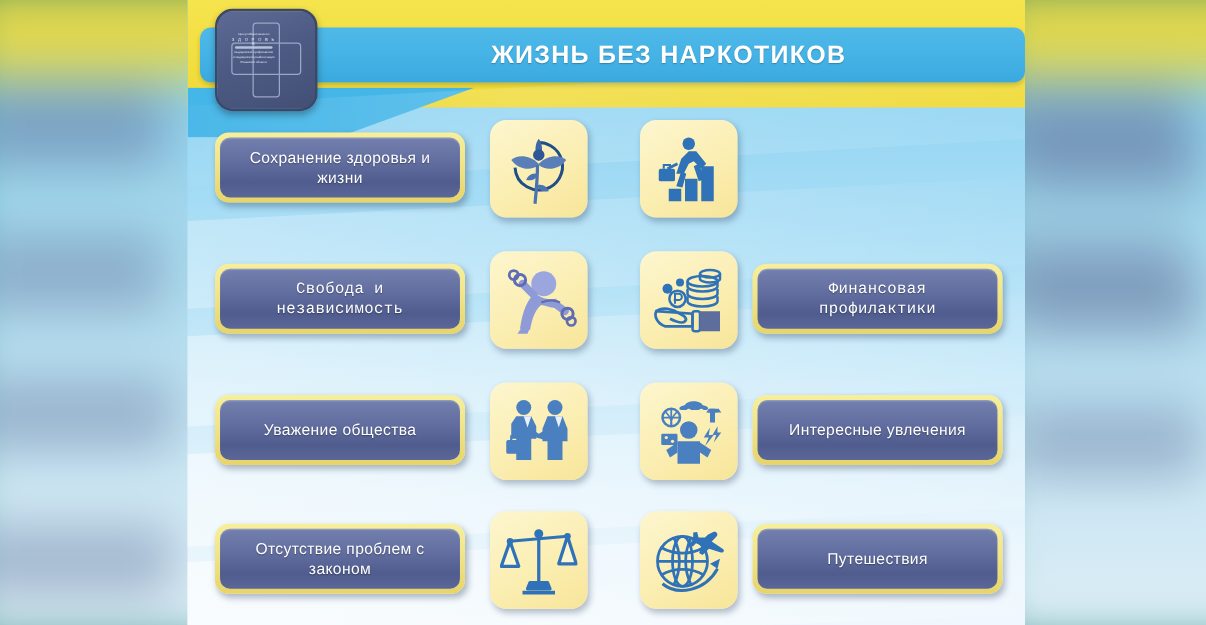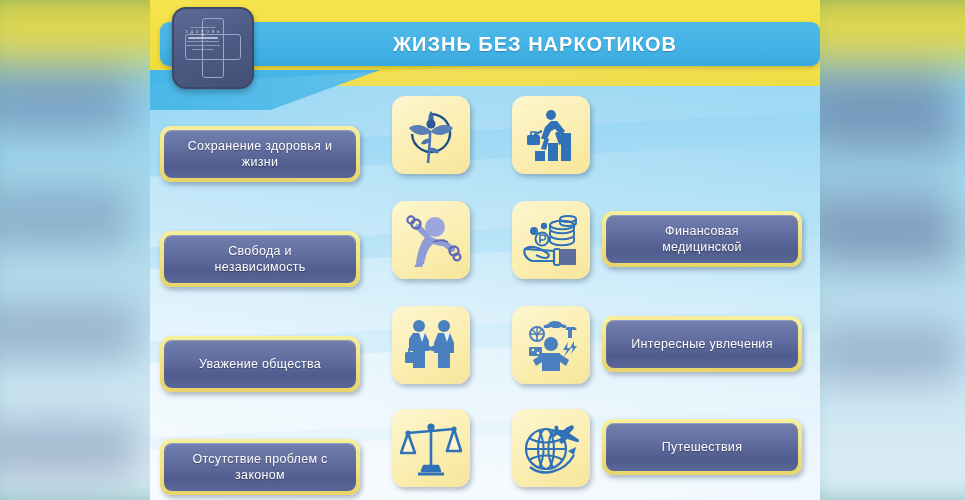--- a/index.html
+++ b/index.html
@@ -105,34 +105,34 @@
   .logo-lines i:nth-child(1){width:32px;height:2px;}
   .logo-lines i:nth-child(2){width:34px;height:3px;background:#dfe5f2;}
   .logo-lines i:nth-child(3){width:30px;}
   .logo-lines i:nth-child(4){width:28px;}
   .logo-lines i:nth-child(5){width:24px;}
   .logo-txt{position:absolute;width:100%;text-align:center;font-size:2.4px;color:#dfe5f2;line-height:3.4px;}
 
   
   .row{position:absolute;left:0;width:670px;height:92px;}
   .row1{top:90px;}
-  .row2{top:195px;}
+  .row2{top:195px;font-family:Liberation Mono, monospace;}
   .row3{top:300px;}
   .row4{top:403px;}
 
   
   .label-btn{
     position:absolute;width:200px;height:56px;
     background:linear-gradient(180deg,#f7ef9c 0%,#f2e68a 40%,#e7d46a 100%);
     border-radius:11px;
     padding:4px;
     box-sizing:border-box;
     box-shadow:2px 3px 5px rgba(40,60,90,.35);
   }
-  .label-btn.left{left:10px;top:16px;margin-top:20px;}
+  .label-btn.left{left:22px;top:16px;}
   .label-btn.right{left:452px;top:16px;}
   .label-inner{
     width:100%;height:100%;
     background:linear-gradient(180deg,#737fae 0%,#626e9f 40%,#4f5c8d 75%,#5b6798 100%);
     border-radius:8px;
     display:flex;align-items:center;justify-content:center;
     box-shadow:inset 0 1px 1px rgba(255,255,255,.25);
   }
   .label-text{
     color:#ffffff;font-size:12.5px;line-height:16px;text-align:center;
@@ -286,21 +286,21 @@
           <path d="M5 40 C10 36 18 38 24 42 C28 44 30 46 28 48 C26 50 20 48 16 46" stroke="#2f72b8" stroke-width="2.2" fill="none"></path>
           <path d="M5 40 C3 44 6 50 12 52 L34 52 L34 42 Z" fill="none" stroke="#2f72b8" stroke-width="2.2"></path>
           <rect x="34" y="40" width="6" height="16" rx="2" fill="none" stroke="#2f72b8" stroke-width="2"></rect>
           <rect x="40" y="40" width="16" height="16" fill="#5d6e9d"></rect>
         </svg>
       </div>
 
       <div class="label-btn right">
         <div class="label-inner">
           <div class="label-text">Финансовая
-медицинской</div>
+профилактики</div>
         </div>
       </div>
     </div>
 
     <div class="row row4">
       <div class="label-btn left">
         <div class="label-inner">
           <div class="label-text">Отсутствие проблем  с
 законом</div>
         </div>

